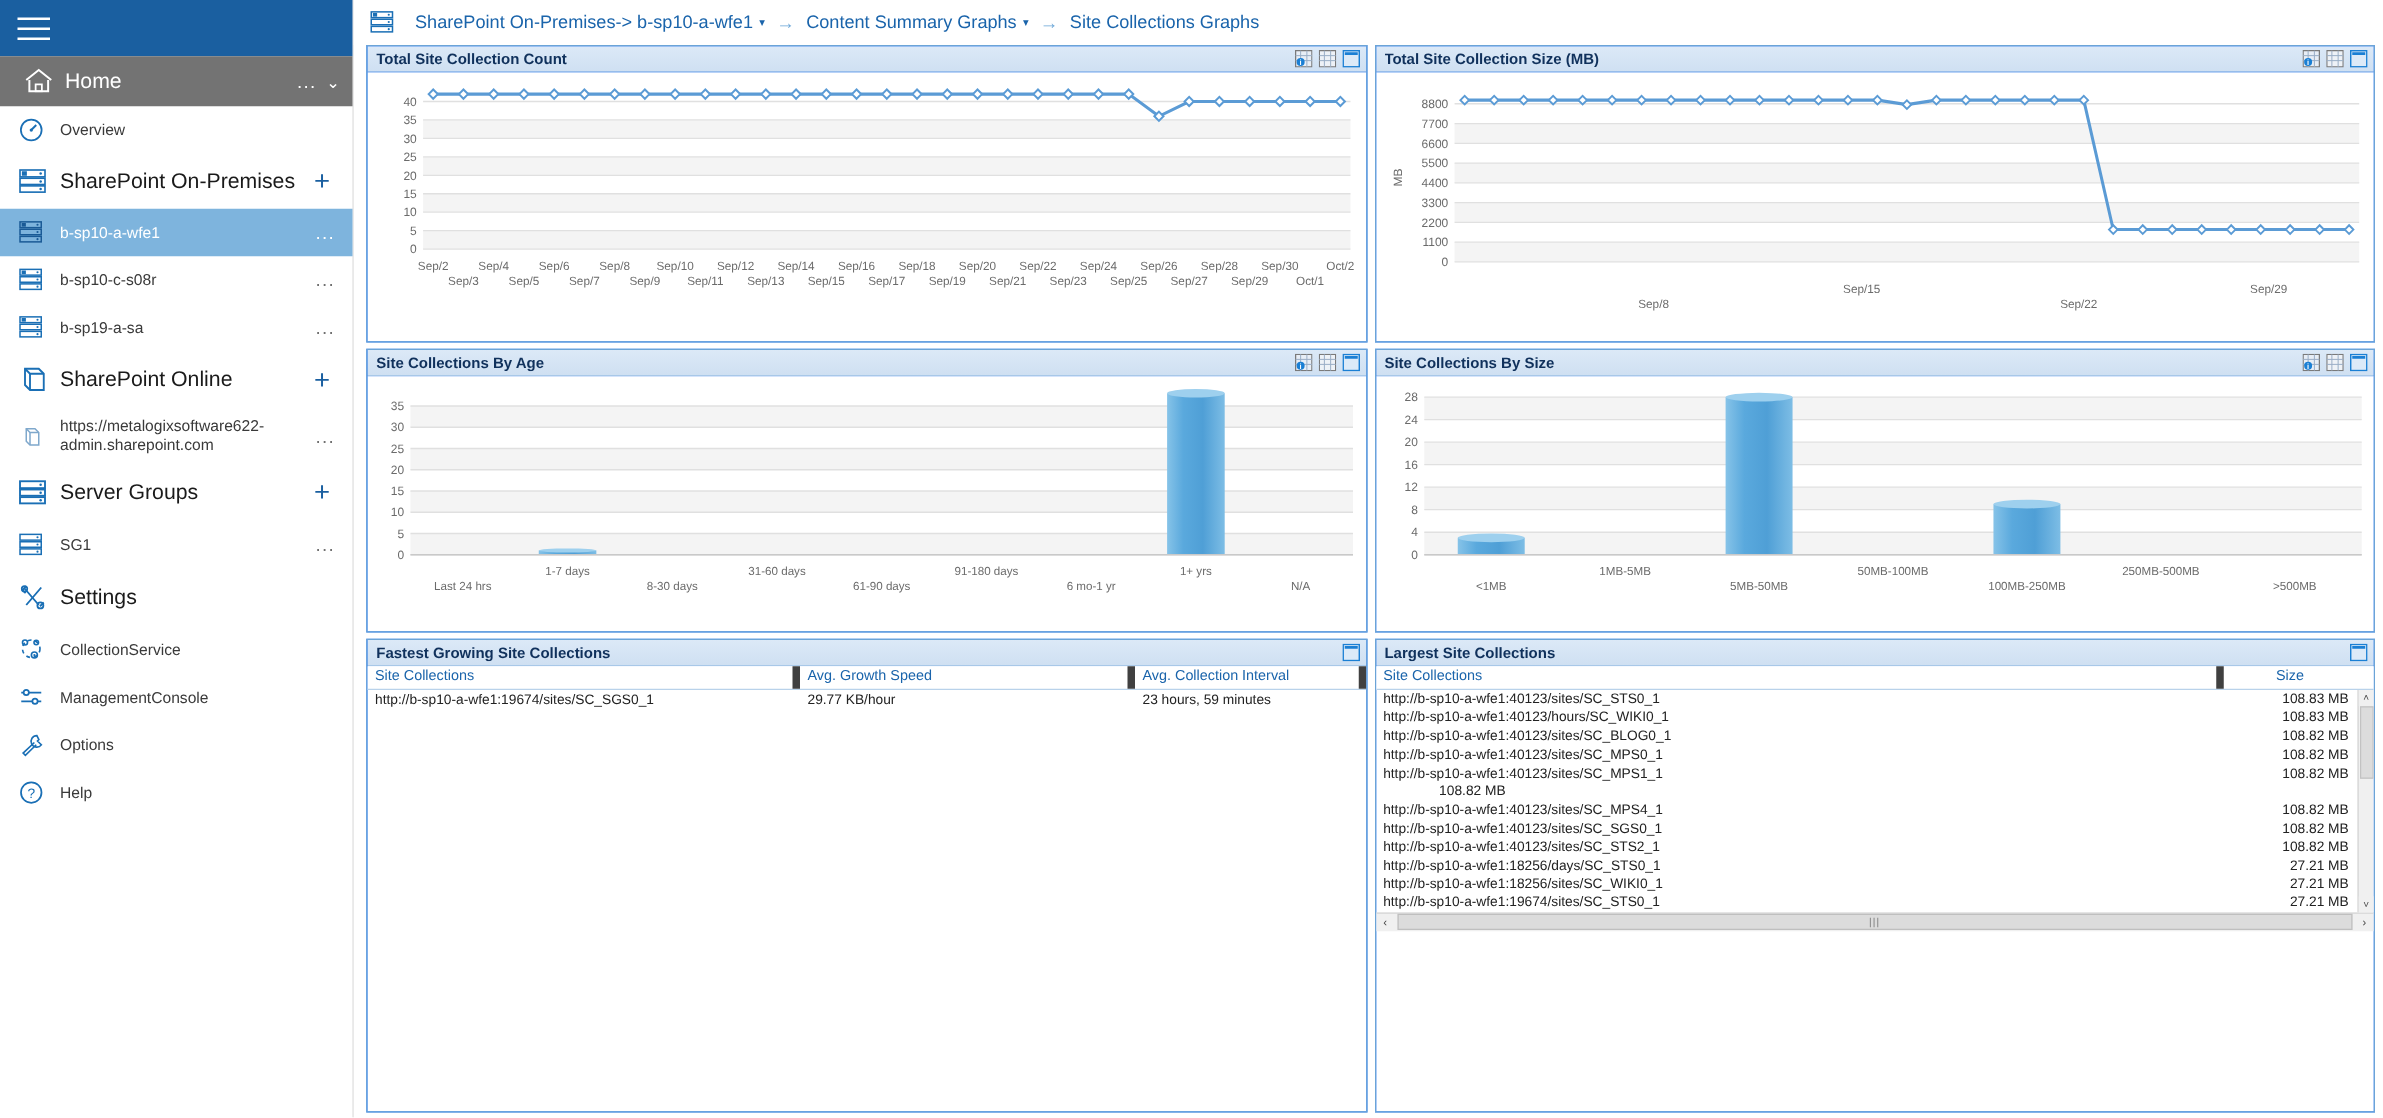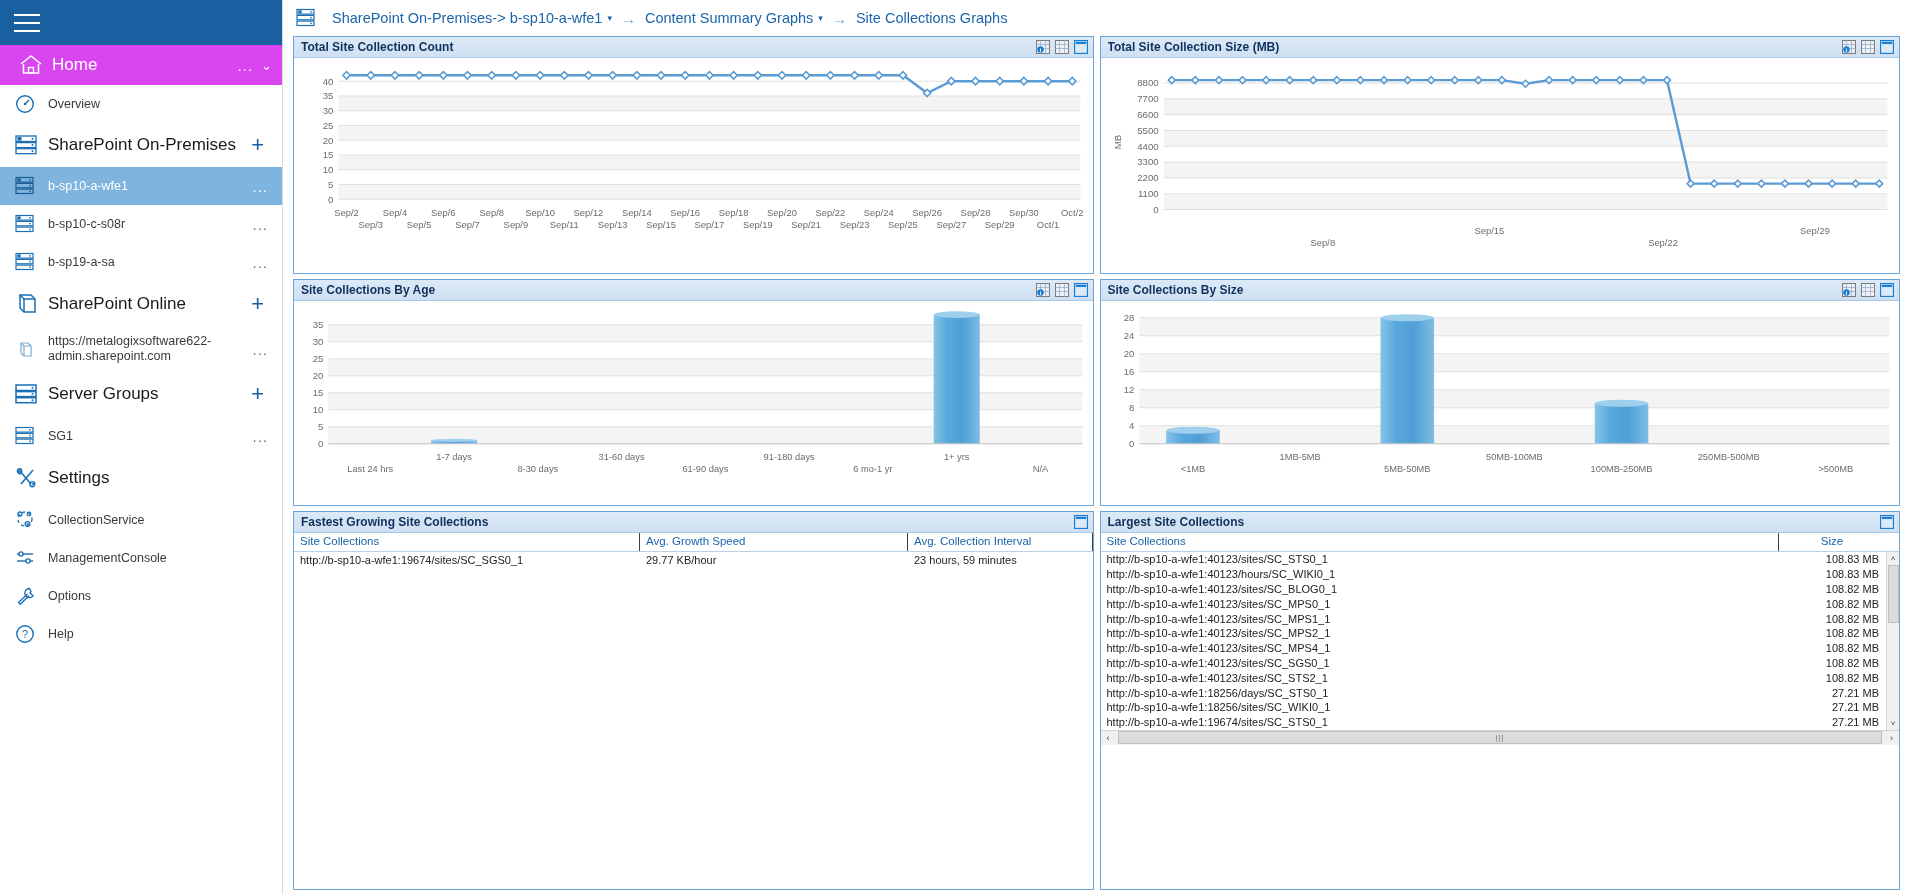--- a/index.html
+++ b/index.html
@@ -25,21 +25,21 @@
   .hamburger { width: 26px; height: 18px; display: flex; flex-direction: column; justify-content: space-between; cursor: pointer; }
   .hamburger span { display: block; height: 2px; background: #ffffff; width: 100%; }
 
   .sb-row {
     display: flex; align-items: center;
     padding: 0 10px 0 14px;
     min-height: 38px;
     position: relative;
     cursor: pointer;
   }
-  .sb-row.home { background: #d946ef; min-height: 40px; padding-left: 18px; }
+  .sb-row.home { background: #737373; min-height: 40px; padding-left: 18px; }
   .sb-row.selected { background: #7eb4dd; }
   .sb-ico { width: 34px; min-width: 34px; display: flex; align-items: center; justify-content: flex-start; }
   .sb-ico svg { display: block; }
   .sb-label { flex: 1; color: #3a3a3a; }
   .sb-label.big { font-size: 17px; color: #1a1a1a; line-height: 1.12; }
   .sb-label.home-lbl { font-size: 17px; color: #ffffff; }
   .sb-label.small { font-size: 12.5px; }
   .sb-label.sel { color: #ffffff; }
   .sb-dots { color: #6f6f6f; font-size: 15px; letter-spacing: 1px; padding: 0 4px; }
   .sb-dots.white { color: #ffffff; }
@@ -91,21 +91,21 @@
   .chart-svg { display: block; width: 100%; height: 100%; }
 
   
   .tbl-wrap { flex: 1; display: flex; flex-direction: column; min-height: 0; }
   .tbl-head {
     display: flex; height: 19px; min-height: 19px;
     border-bottom: 1px solid #b9d2ea;
     background: #ffffff;
     font-size: 11.5px; color: #1a64ab;
   }
-  .th { padding: 2px 6px; border-right: 1px solid #404040; white-space: nowrap; overflow: hidden; }
+  .th { padding: 2px 6px; border-right: 6px solid #404040; white-space: nowrap; overflow: hidden; }
   .th.right { text-align: center; border-right: none; }
   .tbl-body { flex: 1; overflow: hidden; position: relative; }
   .tr { display: flex; height: 14.8px; font-size: 11px; color: #222222; align-items: center; }
   .td { padding: 0 6px; white-space: nowrap; overflow: hidden; }
   .td.right { text-align: right; }
 
   .vscroll {
     position: absolute; right: 0; top: 0; bottom: 0; width: 13px;
     background: #f0f0f0; border-left: 1px solid #d4d4d4;
     display: flex; flex-direction: column; align-items: center;
@@ -794,21 +794,20 @@
                     </div>
                     <div class="tr">
                       <div class="td" style="flex: 1 1 0%;">http://b-sp10-a-wfe1:40123/sites/SC_MPS0_1</div>
                       <div class="td right" style="flex: 0 0 110px;">108.82 MB</div>
                     </div>
                     <div class="tr">
                       <div class="td" style="flex: 1 1 0%;">http://b-sp10-a-wfe1:40123/sites/SC_MPS1_1</div>
                       <div class="td right" style="flex: 0 0 110px;">108.82 MB</div>
                     </div>
                     <div class="tr">
-                      <div class="td" style="flex: 1 1 0%;">http://b-sp10-a-wfe1:40123/sites/SC_MPS2_1</div>
                       <div class="td right" style="flex: 0 0 110px;">108.82 MB</div>
                     </div>
                     <div class="tr">
                       <div class="td" style="flex: 1 1 0%;">http://b-sp10-a-wfe1:40123/sites/SC_MPS4_1</div>
                       <div class="td right" style="flex: 0 0 110px;">108.82 MB</div>
                     </div>
                     <div class="tr">
                       <div class="td" style="flex: 1 1 0%;">http://b-sp10-a-wfe1:40123/sites/SC_SGS0_1</div>
                       <div class="td right" style="flex: 0 0 110px;">108.82 MB</div>
                     </div>

